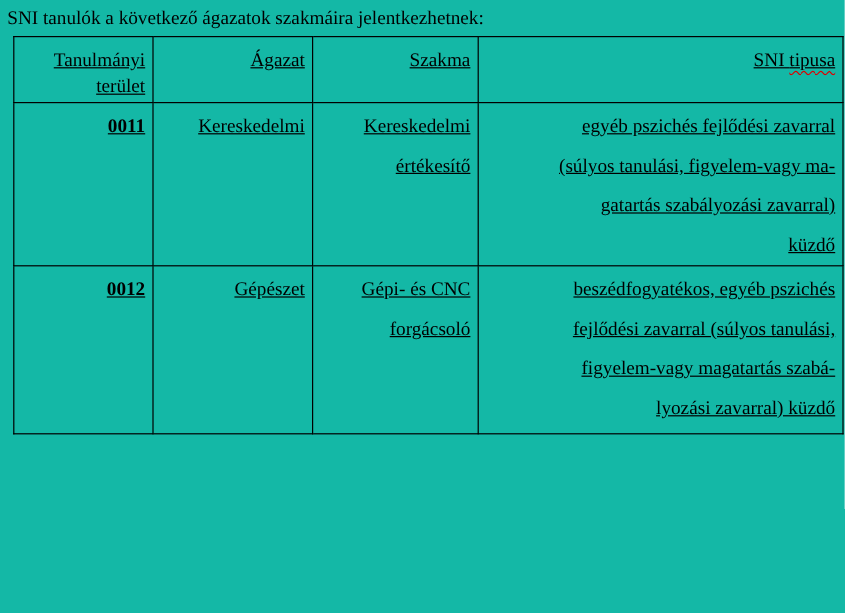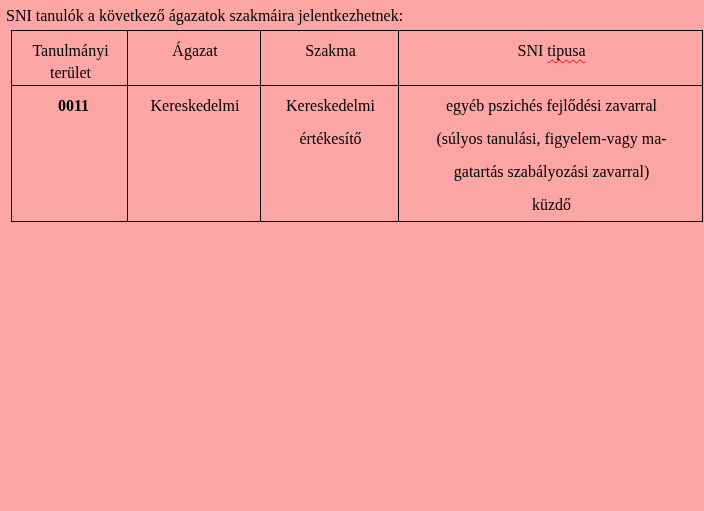--- a/index.html
+++ b/index.html
@@ -1,20 +1,20 @@
 <!DOCTYPE html>
 <html><head>
 <meta charset="utf-8">
 <style>
   html, body { margin: 0; padding: 0; background: #ffffff; }
   .page {
     position: relative;
     width: 704px;
     height: 511px;
-    background: #fca5a5;
+    background: #14b8a6;
     color: #000000;
     font-family: "Liberation Serif", "DejaVu Serif", serif;
     overflow: hidden;
   }
   .doc-title {
     position: absolute;
     left: 6px;
     top: 6px;
     font-size: 16px;
     line-height: 20px;
@@ -24,25 +24,26 @@
     position: absolute;
     left: 11px;
     top: 30px;
     width: 691px;
     border-collapse: collapse;
     table-layout: fixed;
   }
   .sni-table th, .sni-table td {
     border: 1px solid #000000;
     vertical-align: top;
-    text-align: center;
+    text-align: right;
     font-weight: normal;
     font-size: 16px;
     padding: 0 6px 0 8px;
     overflow: hidden;
+    text-decoration: underline;
   }
   .sni-table th {
     line-height: 22px;
     padding-top: 9px;
     white-space: pre-line;
   }
   .sni-table td {
     line-height: 33px;
     padding-top: 3px;
     white-space: pre-line;
@@ -91,16 +92,26 @@
         <td class="code">0011</td>
         <td>Kereskedelmi</td>
         <td>Kereskedelmi
 értékesítő</td>
         <td>egyéb pszichés fejlődési zavarral
 (súlyos tanulási, figyelem-vagy ma-
 gatartás szabályozási zavarral)
 küzdő</td>
       </tr>
 
+      <tr class="row-2">
+        <td class="code">0012</td>
+        <td>Gépészet</td>
+        <td>Gépi- és CNC
+forgácsoló</td>
+        <td>beszédfogyatékos, egyéb pszichés
+fejlődési zavarral (súlyos tanulási,
+figyelem-vagy magatartás szabá-
+lyozási zavarral) küzdő</td>
+      </tr>
     </tbody>
   </table>
 
 </div>
 
 </body></html>

